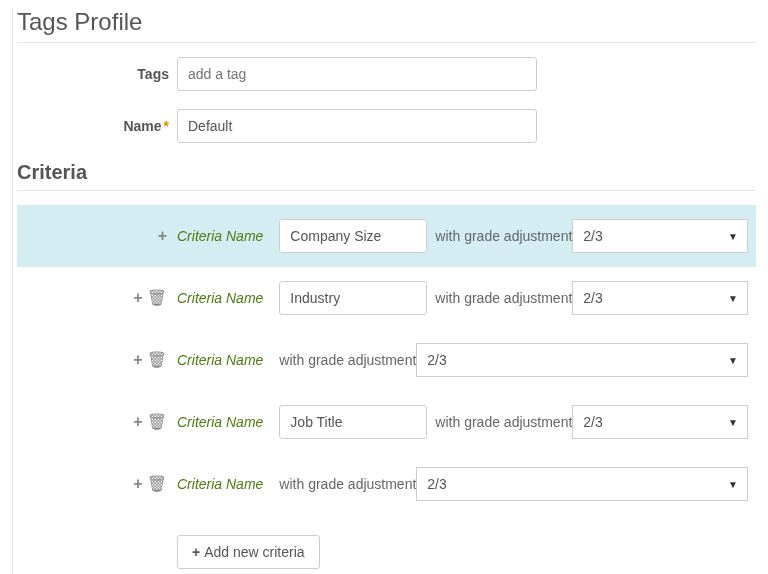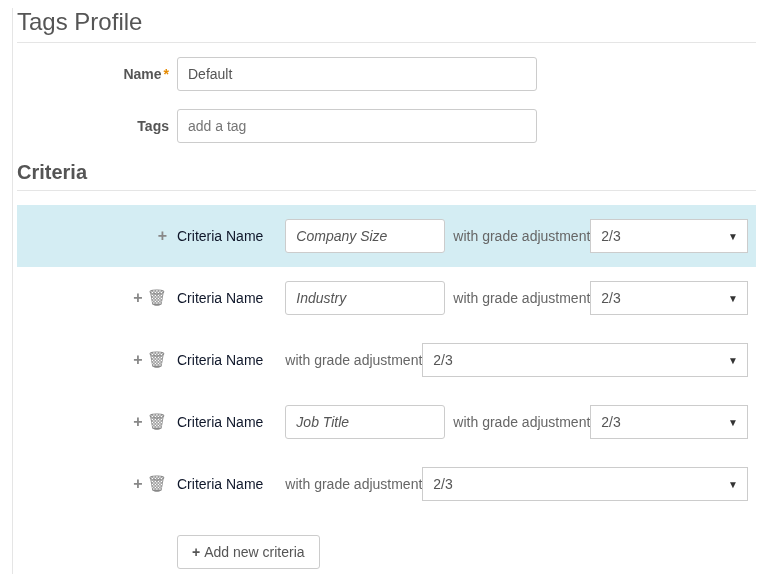--- a/index.html
+++ b/index.html
@@ -76,28 +76,28 @@
   align-items: center;
   gap: 4px;
   padding-right: 10px;
   color: #888;
 }
 .criteria-row .icons span {
   font-size: 16px;
   line-height: 1;
 }
 .criteria-row .crit-label {
-  color: #0f172a;
-  margin-right: 22px;
+  color: #4d7c0f;
+  margin-right: 16px;
   white-space: nowrap;
+  font-style: italic;
 }
 .criteria-row .crit-input {
-  width: 160px;
+  width: 148px;
   margin-right: 8px;
-  font-style: italic;
 }
 .criteria-row .adj-label {
   color: #666;
   white-space: nowrap;
 }
 .select-wrap {
   position: relative;
   flex: 1;
 }
 .select {
@@ -142,30 +142,30 @@
 </head>
 <body>
 
 <div class="page">
 
   <div class="page-title">Tags Profile</div>
   <hr class="hr">
 
   <div class="form-row">
     <div class="form-label-col">
+      <span>Tags</span>
+    </div>
+    <input type="text" class="input-wide" placeholder="add a tag" style="">
+  </div>
+
+  <div class="form-row">
+    <div class="form-label-col">
       <span>Name</span><span class="req">*</span>
     </div>
     <input type="text" class="input-wide" value="Default" style="">
-  </div>
-
-  <div class="form-row">
-    <div class="form-label-col">
-      <span>Tags</span>
-    </div>
-    <input type="text" class="input-wide" placeholder="add a tag" style="">
   </div>
 
   <div class="section-title">Criteria</div>
   <hr class="hr">
 
   <div class="criteria-list" id="criteria-list">
       <div class="criteria-row highlight">
         <div class="icons">
           <span class="icon-btn plus-glyph">+</span>
         </div>

